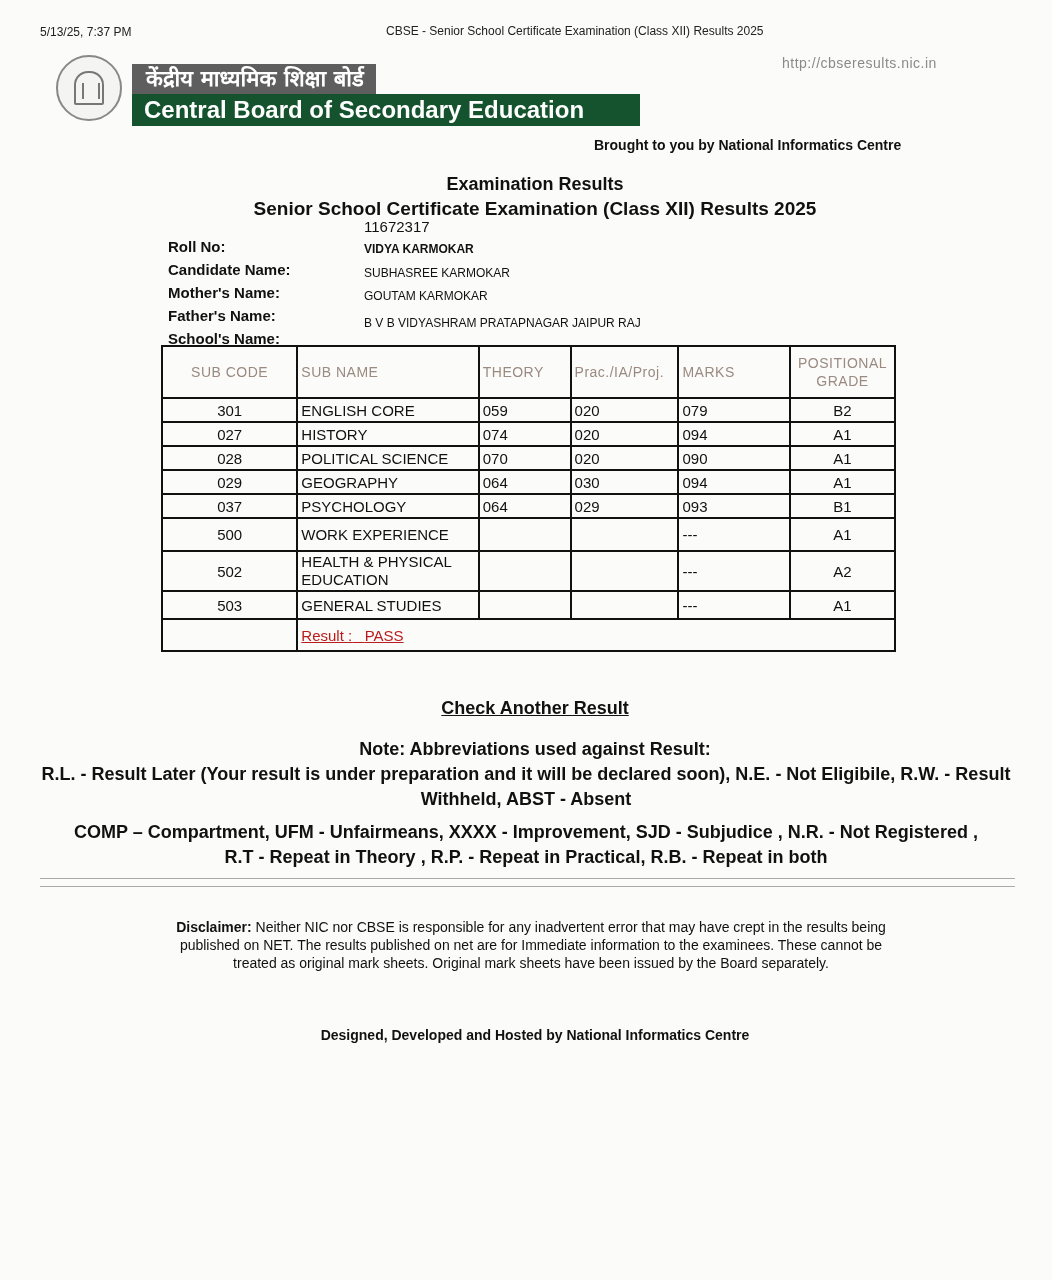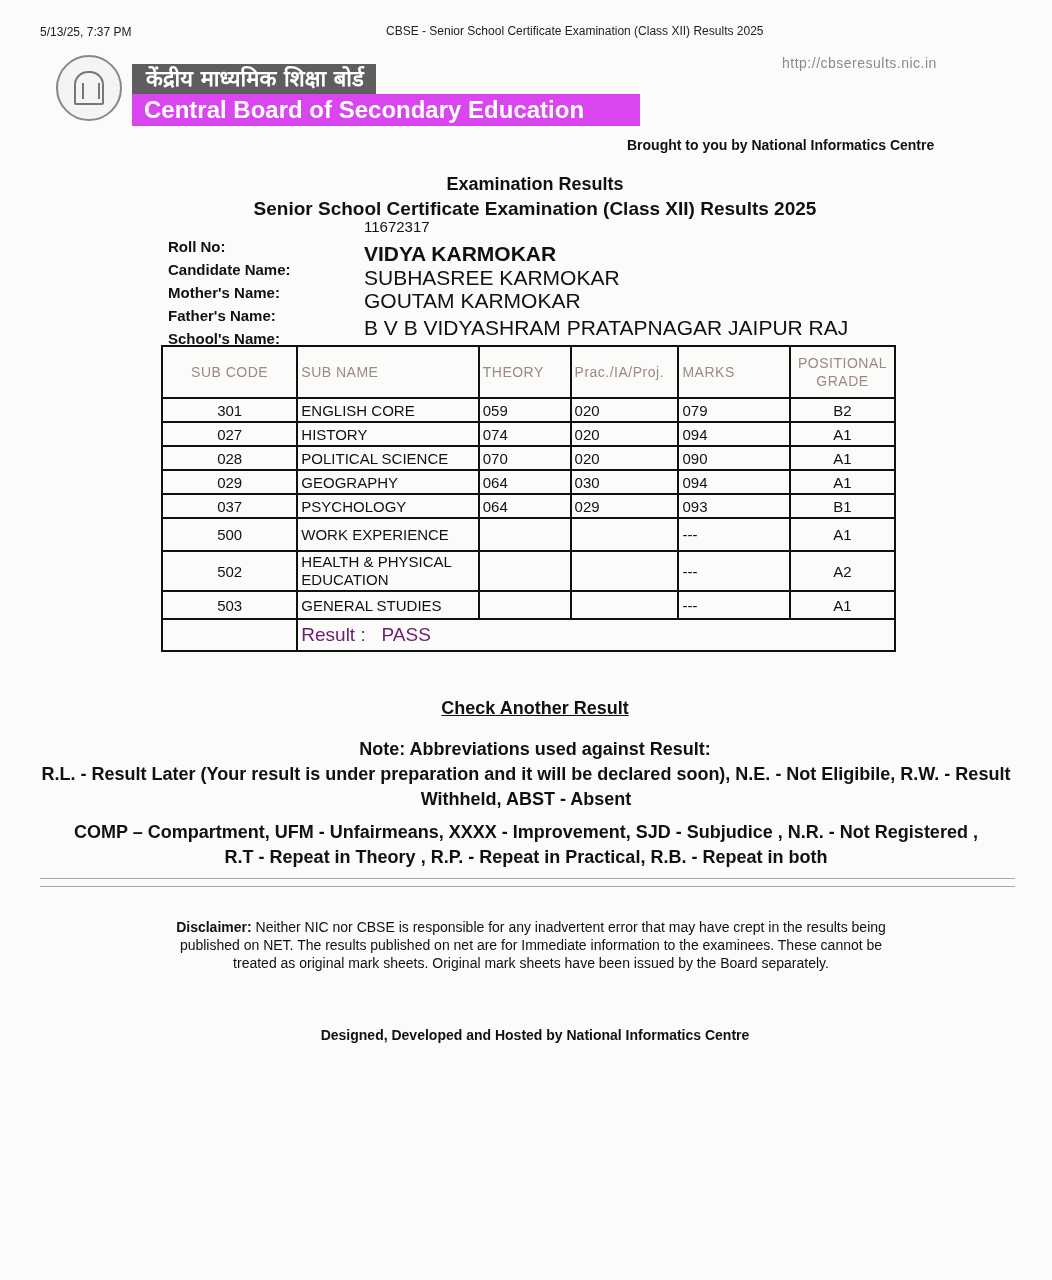--- a/index.html
+++ b/index.html
@@ -24,66 +24,66 @@
     content: ""; position: absolute; left: 6px; top: 10px; width: 14px; height: 16px;
     border-left: 2px solid #777; border-right: 2px solid #777;
   }
   .banner-hi {
     left: 132px; top: 64px; height: 30px; padding: 0 12px 0 14px;
     background: #5e5e5e; color: #fff; font-size: 22px; font-weight: bold; line-height: 30px;
     font-family: "DejaVu Sans", sans-serif;
   }
   .banner-en {
     left: 132px; top: 94px; height: 32px; width: 496px; padding-left: 12px;
-    background: #d946ef; color: #fff; font-size: 24px; font-weight: bold; line-height: 32px;
+    background: #14532d; color: #fff; font-size: 24px; font-weight: bold; line-height: 32px;
   }
   .brought { font-size: 14px; font-weight: bold; color: #111; }
   .title1 { font-size: 18px; font-weight: bold; left: 0; width: 1070px; text-align: center; }
   .title2 { font-size: 19px; font-weight: bold; left: 0; width: 1070px; text-align: center; }
   .info-label { left: 168px; font-size: 15px; font-weight: bold; margin-top: 20px; }
-  .info-val { left: 364px; font-size: 21px; }
+  .info-val { left: 364px; font-size: 12px; }
   .info-val.bold { font-weight: bold; }
 
   table.marks {
     position: absolute; left: 161px; top: 345px; width: 735px;
     border-collapse: collapse; border: 2px solid #111;
     font-size: 15px;
   }
   table.marks td, table.marks th {
     border: 2px solid #111; padding: 0 3px; font-weight: normal;
     text-align: left; vertical-align: middle;
   }
   table.marks th { color: #9a8a80; font-size: 14px; letter-spacing: 0.5px; height: 50px; }
   table.marks th.code { text-align: center; }
   table.marks th.grade { text-align: center; line-height: 18px; }
   table.marks td.c { text-align: center; }
   table.marks tr.r td { height: 22px; }
   table.marks tr.tall td { height: 38px; }
-  .result-cell { color: #701a75; font-size: 19px; height: 30px; }
+  .result-cell { color: #b91c1c; font-size: 15px; height: 30px; text-decoration: underline; }
 
   .link { font-size: 18px; font-weight: bold; text-decoration: underline; left: 0; width: 1070px; text-align: center; cursor: pointer; color: #111; }
   .note-h { font-size: 18px; font-weight: bold; left: 0; width: 1070px; text-align: center; }
   .note { font-size: 18px; font-weight: bold; left: 40px; width: 972px; text-align: center; line-height: 24.5px; }
   .rule { left: 40px; width: 975px; height: 0; border-top: 1px solid #aaa; }
   .disc { left: 168px; width: 726px; text-align: center; font-size: 14px; line-height: 18px; }
   .footer { font-size: 14px; font-weight: bold; left: 0; width: 1070px; text-align: center; }
 </style>
 </head>
 <body>
 
 <div class="abs hdr-small" style="left:40px; top:25px;">5/13/25, 7:37 PM</div>
 <div class="abs hdr-small" style="left:386px; top:24px;">CBSE - Senior School Certificate Examination (Class XII) Results 2025</div>
 <div class="abs url" style="left:782px; top:55px;">http://cbseresults.nic.in</div>
 
 <div class="abs logo">
     <div class="inner"></div>
   </div>
 <div class="abs banner-hi">केंद्रीय माध्यमिक शिक्षा बोर्ड</div>
 <div class="abs banner-en">Central Board of Secondary Education</div>
-<div class="abs brought" style="left:627px; top:137px;">Brought to you by National Informatics Centre</div>
+<div class="abs brought" style="left:594px; top:137px;">Brought to you by National Informatics Centre</div>
 
 <div class="abs title1" style="top:174px;">Examination Results</div>
 <div class="abs title2" style="top:198px;">Senior School Certificate Examination (Class XII) Results 2025</div>
 
 <div>
   <div class="abs info-label" style="top:218px;">Roll No:</div>
   <div class="abs info-val" style="top:218px; font-size:15px;">11672317</div>
   <div class="abs info-label" style="top:241px;">Candidate Name:</div>
   <div class="abs info-val bold" style="top:242px;">VIDYA KARMOKAR</div>
   <div class="abs info-label" style="top:264px;text-align:center;">Mother's Name:</div>

